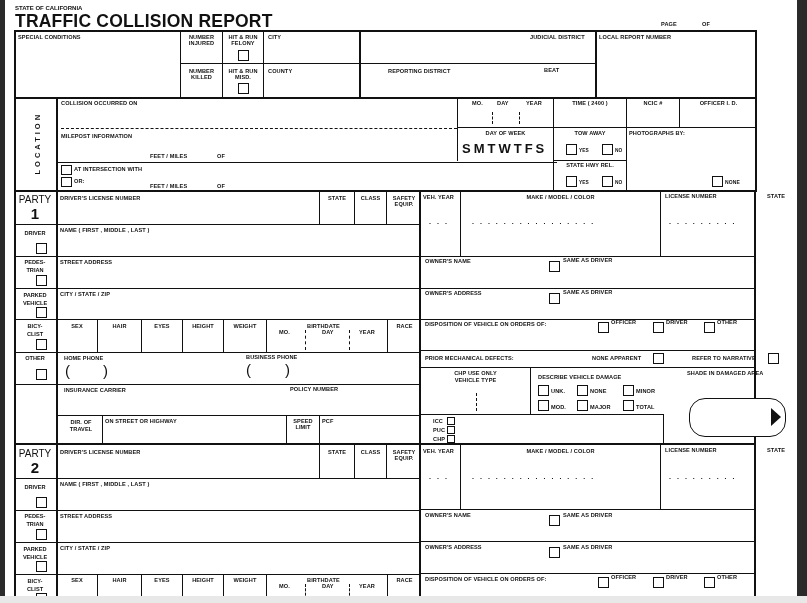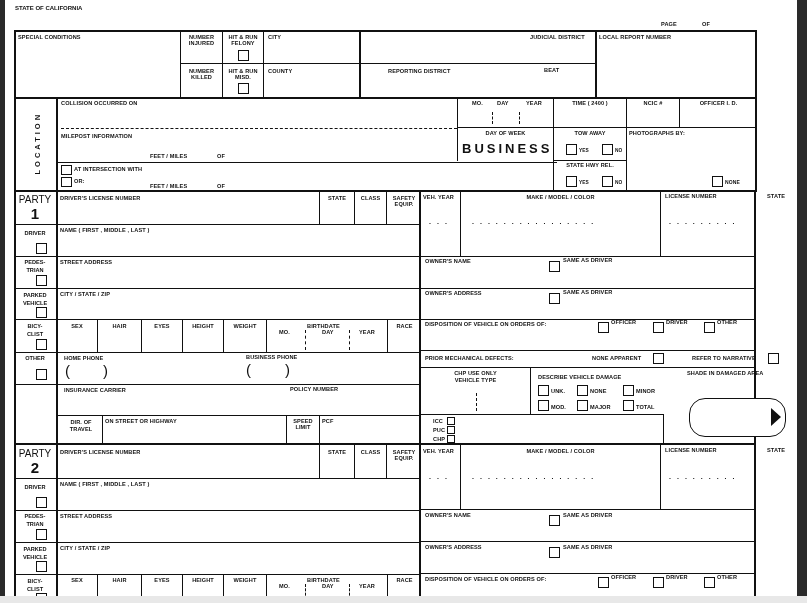--- a/index.html
+++ b/index.html
@@ -30,20 +30,21 @@
   input.f { position: absolute; border: none; background: transparent; font-family: "Liberation Sans", sans-serif; font-size: 9px; outline: none; }
   .car { position: absolute; border: 1.5px solid #111; border-radius: 16px; background: #fff; }
   .car-arrow { position: absolute; width: 0; height: 0; border-top: 9px solid transparent; border-bottom: 9px solid transparent; border-left: 10px solid #111; }
 </style>
 </head>
 <body>
 
 <div class="page">
 
   <div class="title-small">STATE OF CALIFORNIA</div>
+  <div class="title-big">TRAFFIC COLLISION REPORT</div>
   <div class="lbl" style="left:656px;top:22px;">PAGE</div>
   <div class="lbl" style="left:697px;top:22px;">OF</div>
 
   <div class="box thick" style="left:9px;top:30px;width:347px;height:69px;"></div>
   <div class="box thick" style="left:9px;top:30px;width:743px;height:69px;"></div>
   <div class="vl" style="left:175px;top:31px;height:67px;"></div>
   <div class="vl" style="left:217px;top:31px;height:67px;"></div>
   <div class="vl" style="left:258px;top:31px;height:67px;"></div>
   <div class="vl2" style="left:590px;top:31px;height:67px;"></div>
   <div class="hl" style="left:175px;top:63px;width:415px;"></div>
@@ -108,21 +109,21 @@
   <input class="f" style="left: 456px; top: 111px; width: 89px; height: 13px;">
 
   <div class="lbl c" style="left:549px;top:101px;width:72px;">TIME ( 2400 )</div>
   <input class="f" style="left: 552px; top: 111px; width: 66px; height: 13px;">
   <div class="lbl c" style="left:622px;top:101px;width:52px;">NCIC #</div>
   <input class="f" style="left: 624px; top: 111px; width: 48px; height: 13px;">
   <div class="lbl c" style="left:675px;top:101px;width:77px;">OFFICER I. D.</div>
   <input class="f" style="left: 677px; top: 111px; width: 72px; height: 13px;">
 
   <div class="lbl c" style="left:453px;top:131px;width:95px;">DAY OF WEEK</div>
-  <div class="dow" style="left:457px;top:141px;">BUSINESS</div>
+  <div class="dow" style="left:457px;top:141px;">SMTWTFS</div>
 
   <div class="lbl c" style="left:549px;top:131px;width:72px;">TOW AWAY</div>
   <div class="cb" style="left:561px;top:144px;"></div>
   <div class="lbl" style="left:574px;top:149px;font-size:4.8px;">YES</div>
   <div class="cb" style="left:597px;top:144px;"></div>
   <div class="lbl" style="left:610px;top:149px;font-size:4.8px;">NO</div>
 
   <div class="lbl c" style="left:549px;top:163px;width:72px;">STATE HWY REL.</div>
   <div class="cb" style="left:561px;top:176px;"></div>
   <div class="lbl" style="left:574px;top:181px;font-size:4.8px;">YES</div>

